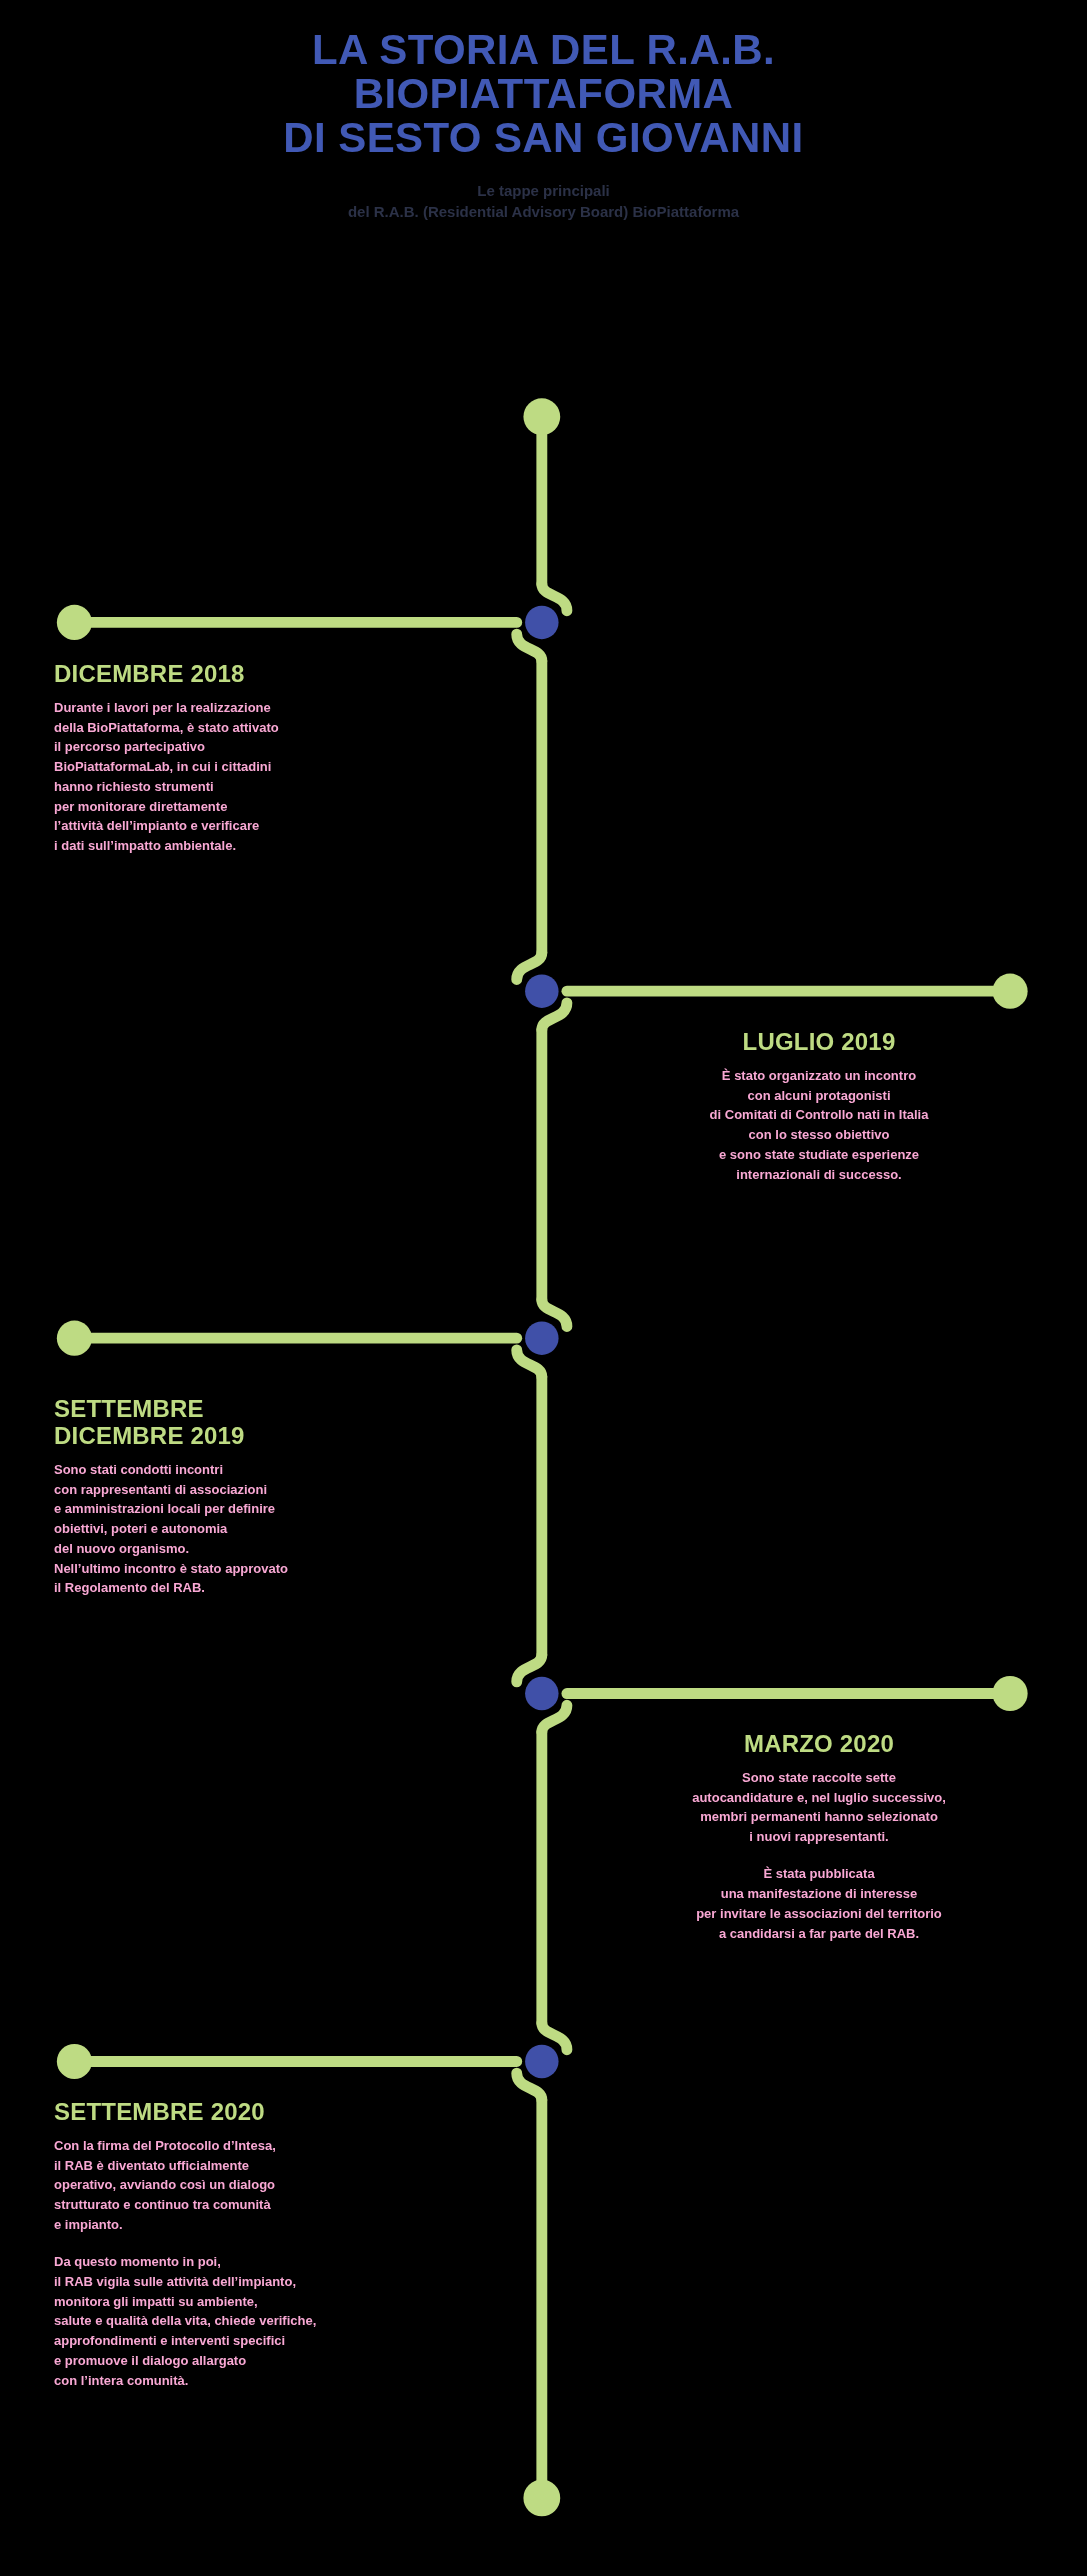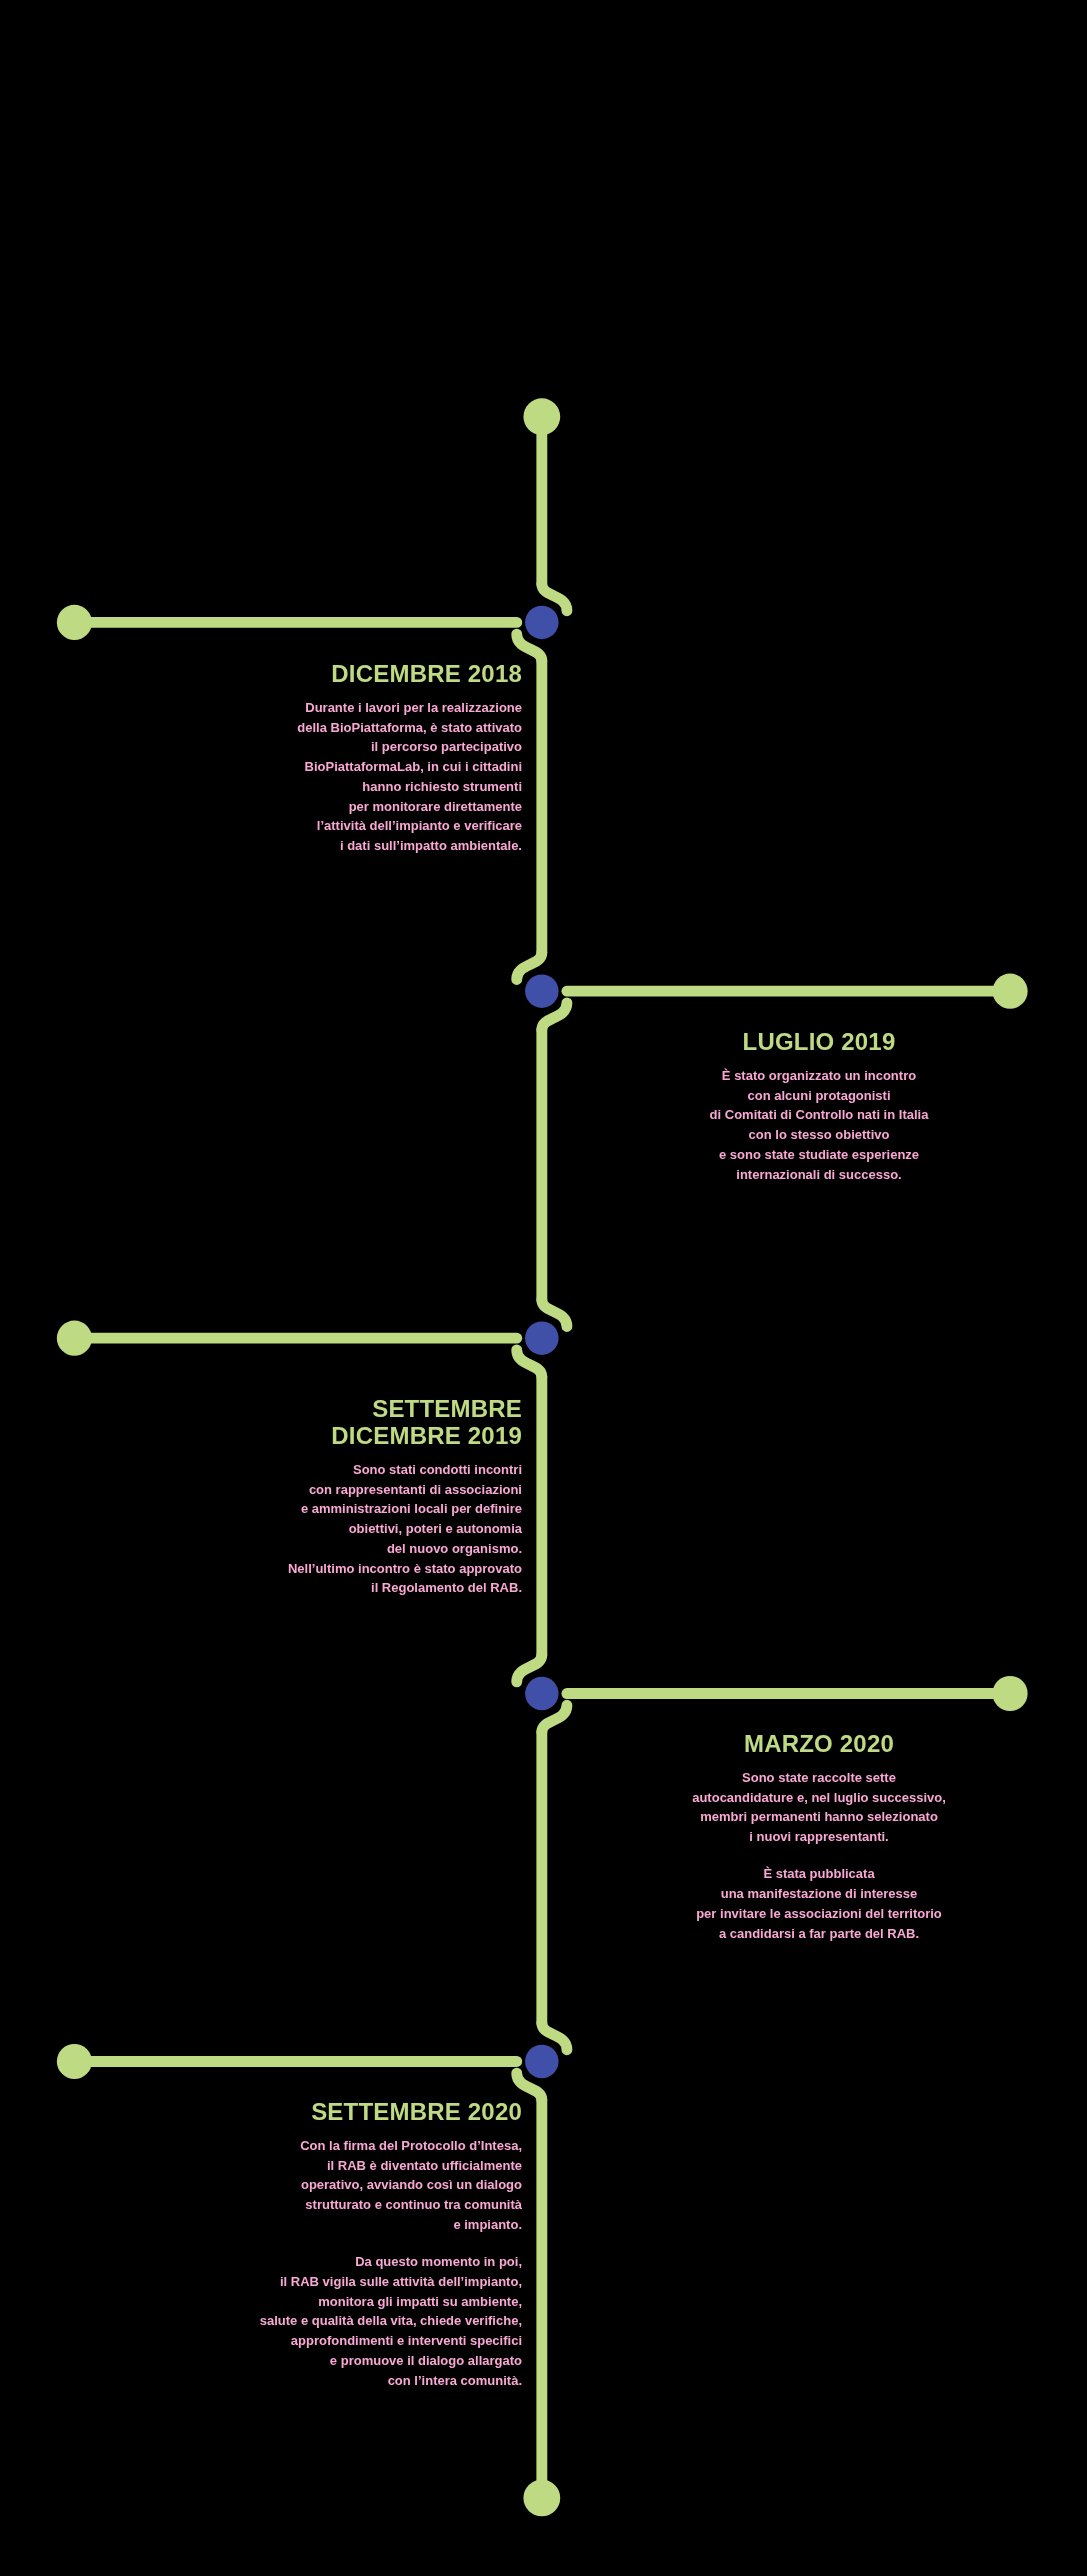--- a/index.html
+++ b/index.html
@@ -33,21 +33,21 @@
     margin:0;
     padding-top:22px;
   }
   .subtitle .l{display:block;}
 
   
   #tl{position:absolute;left:0;top:0;width:1087px;height:2576px;pointer-events:none;}
 
   
   .milestone{position:absolute;}
-  .milestone.left{left:54px;width:468px;text-align:right;}
+  .milestone.left{left:54px;width:468px;text-align:left;}
   .milestone.right{left:585px;width:468px;text-align:center;}
   .ms-date{
     color:#bedb83;
     font-weight:900;
     font-size:24px;
     line-height:1.12;
     letter-spacing:0.2px;
     margin:0 0 10px 0;
     text-transform:uppercase;
     white-space:pre-line;
@@ -60,20 +60,31 @@
     margin:0;
     white-space:pre-line;
   }
   .ms-body + .ms-body{margin-top:17.6px;}
 </style>
 </head>
 <body>
 
 <div id="stage">
 
+  <div class="header">
+    <h1 class="title">
+      <span class="l">LA STORIA DEL R.A.B.</span>
+      <span class="l">BIOPIATTAFORMA</span>
+      <span class="l">DI SESTO SAN GIOVANNI</span>
+    </h1>
+    <p class="subtitle">
+      <span class="l">Le tappe principali</span>
+      <span class="l">del R.A.B. (Residential Advisory Board) BioPiattaforma</span>
+    </p>
+  </div>
 
   <svg id="tl" viewBox="0 0 1300 3080" width="1087" height="2576" aria-hidden="true">
       <path d="M 648 498 L 648 698" fill="none" stroke="#bedb83" stroke-width="13" stroke-linecap="round" stroke-linejoin="round"></path>
       <path d="M 648 698 C 648 714, 678 710, 678 730" fill="none" stroke="#bedb83" stroke-width="13" stroke-linecap="round" stroke-linejoin="round"></path>
       <path d="M 648 790 C 648 774, 618 778, 618 758" fill="none" stroke="#bedb83" stroke-width="13" stroke-linecap="round" stroke-linejoin="round"></path>
       <path d="M 648 790 L 648 1139" fill="none" stroke="#bedb83" stroke-width="13" stroke-linecap="round" stroke-linejoin="round"></path>
       <path d="M 648 1139 C 648 1155, 618 1151, 618 1171" fill="none" stroke="#bedb83" stroke-width="13" stroke-linecap="round" stroke-linejoin="round"></path>
       <path d="M 648 1231 C 648 1215, 678 1219, 678 1199" fill="none" stroke="#bedb83" stroke-width="13" stroke-linecap="round" stroke-linejoin="round"></path>
       <path d="M 648 1231 L 648 1554" fill="none" stroke="#bedb83" stroke-width="13" stroke-linecap="round" stroke-linejoin="round"></path>
       <path d="M 648 1554 C 648 1570, 678 1566, 678 1586" fill="none" stroke="#bedb83" stroke-width="13" stroke-linecap="round" stroke-linejoin="round"></path>

